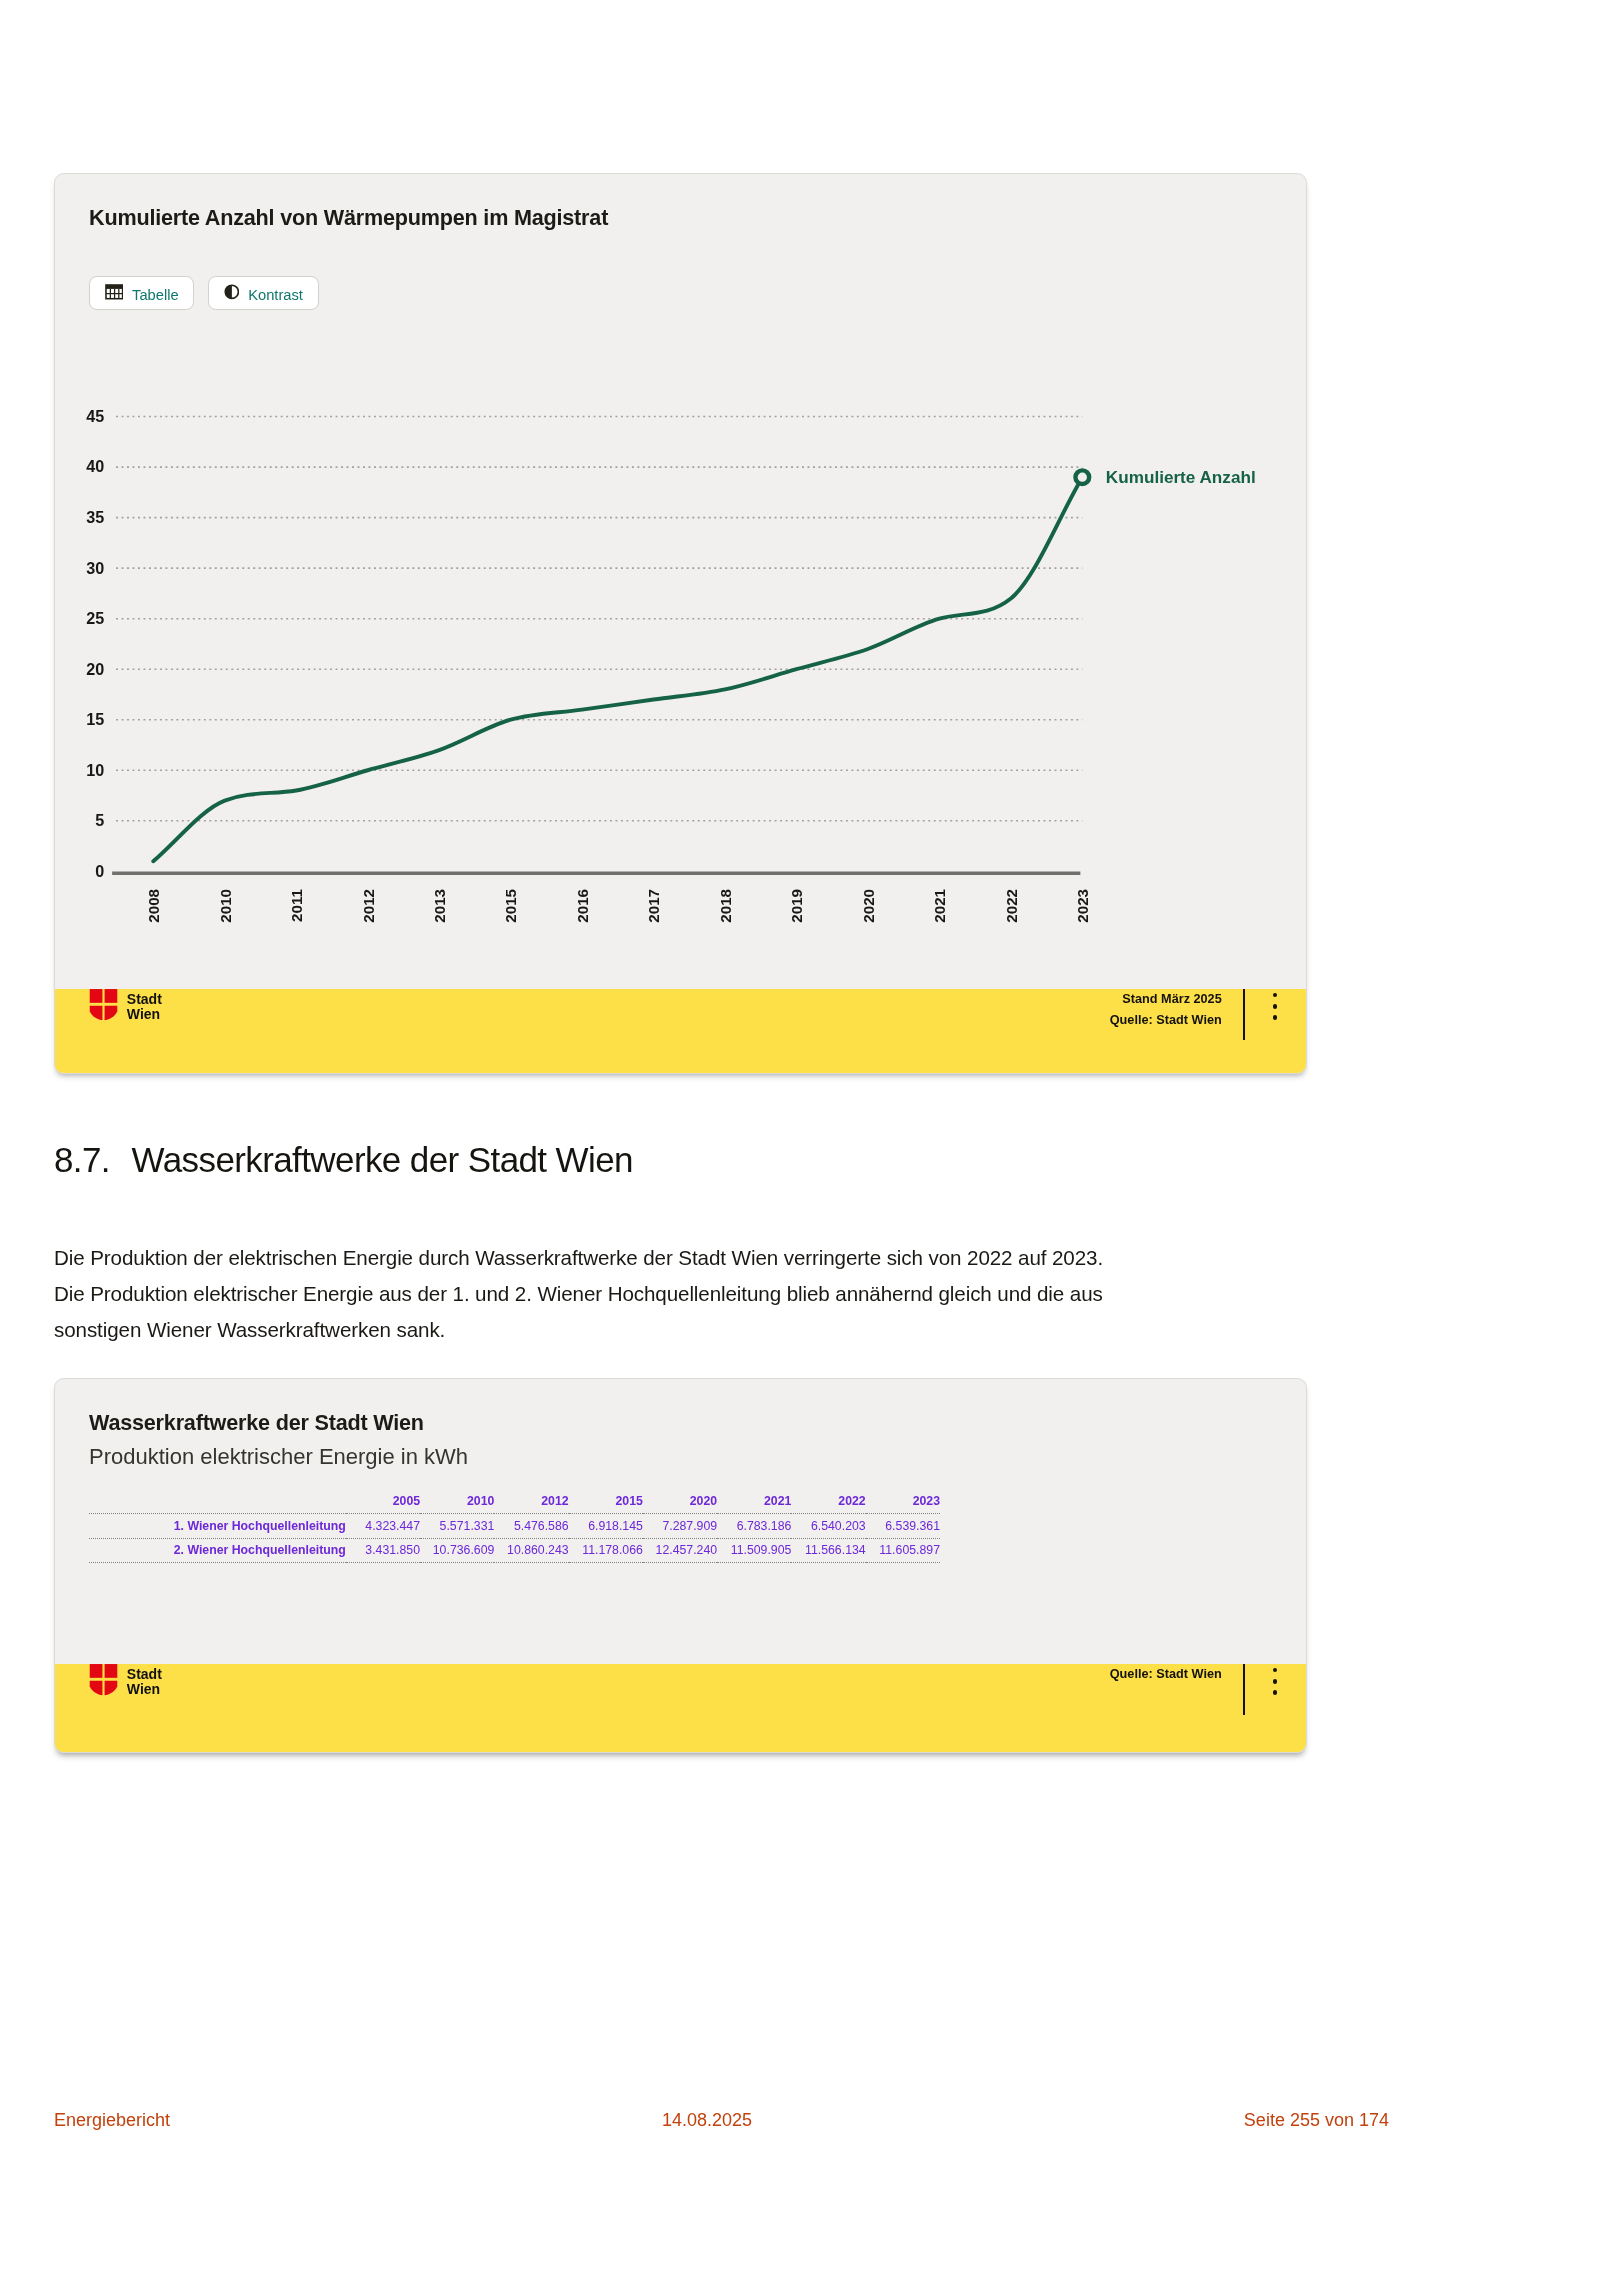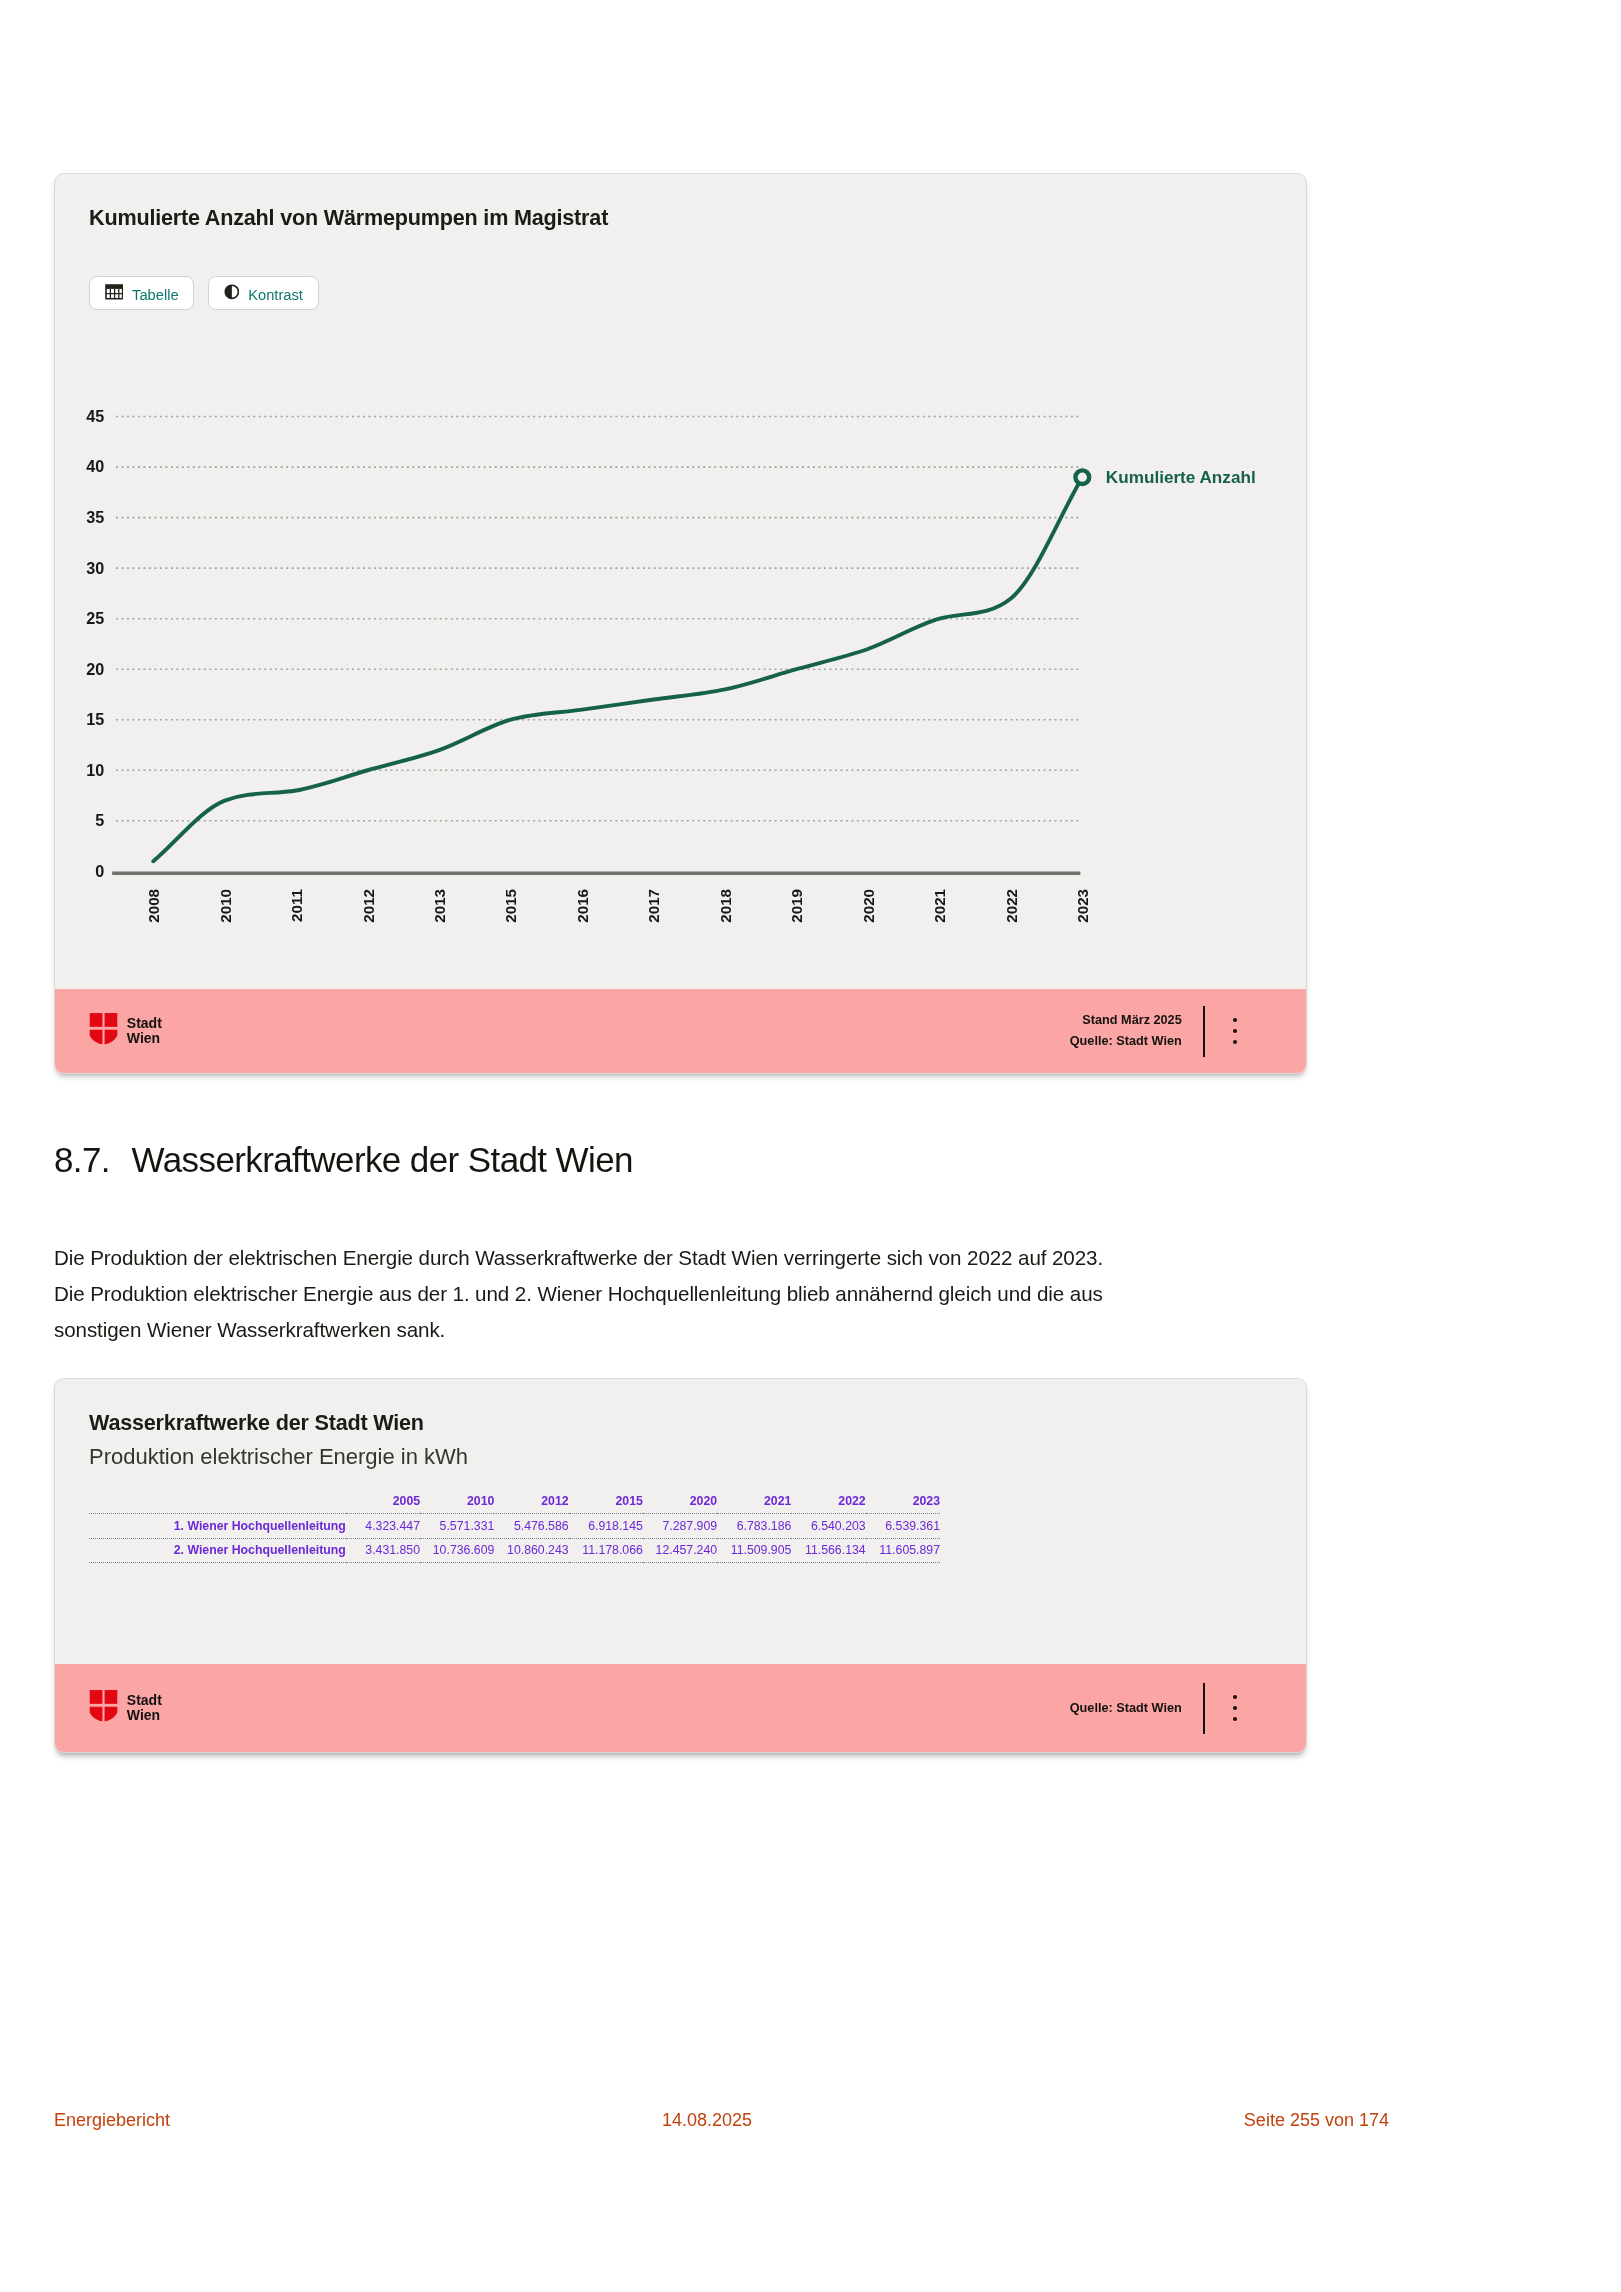--- a/index.html
+++ b/index.html
@@ -12,22 +12,22 @@
     position:absolute;left:54px;width:1253px;background:#f1f0ee;
     border:1px solid #dcdad6;border-radius:9.8px;
     box-shadow:0 4.9px 6.9px -3.9px rgba(80,78,75,.55);
     overflow:hidden;box-sizing:border-box;
   }
   .card-title{
     position:absolute;left:34px;top:31px;font-size:21.6px;font-weight:bold;
     color:#1d1b18;letter-spacing:-0.2px;
   }
   .card-footer{
-    position:absolute;left:0;right:0;bottom:0;background:#fca5a5;
-    display:flex;align-items:center;padding:0 65px 0 34px;box-sizing:border-box;
+    position:absolute;left:0;right:0;bottom:0;background:#fde047;
+    display:flex;align-items:flex-start;padding:0 25px 0 34px;box-sizing:border-box;
   }
   .logo{display:flex;align-items:center;gap:8.8px;}
   .logo-text{font-size:14px;font-weight:bold;line-height:15px;color:#121110;}
   .footer-right{margin-left:auto;text-align:right;font-size:12.7px;font-weight:bold;color:#14120f;line-height:20.6px;}
   .footer-divider{width:2px;background:#141210;margin:0 23.5px 0 21.6px;}
   .kebab{display:flex;flex-direction:column;gap:6.9px;cursor:pointer;padding:3.9px;}
   .kebab span{width:4.4px;height:4.4px;border-radius:50%;background:#141210;display:block;}
   
   #chart-card{top:173px;height:901px;}
   #chart-card .card-footer{height:84px;}

